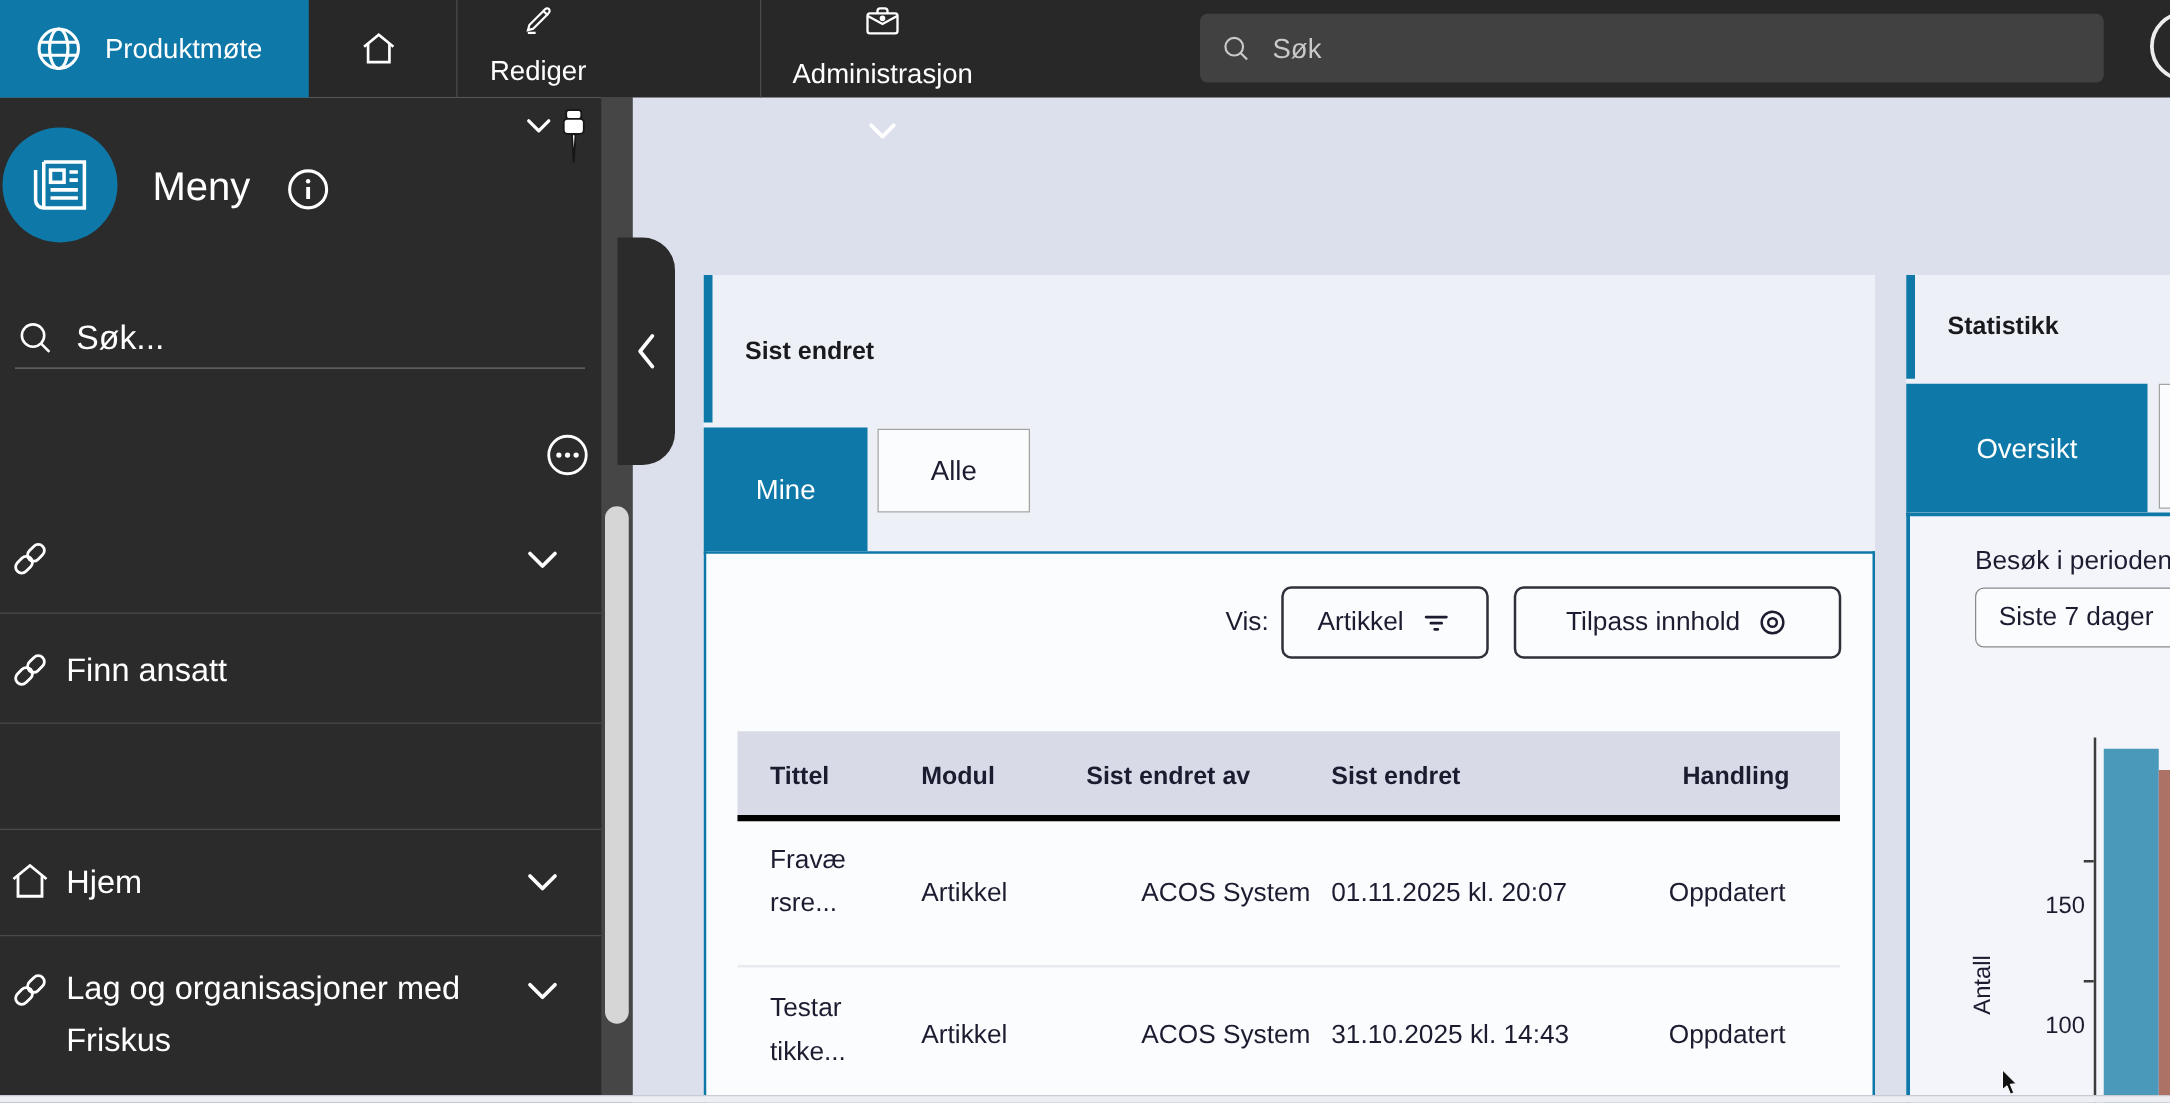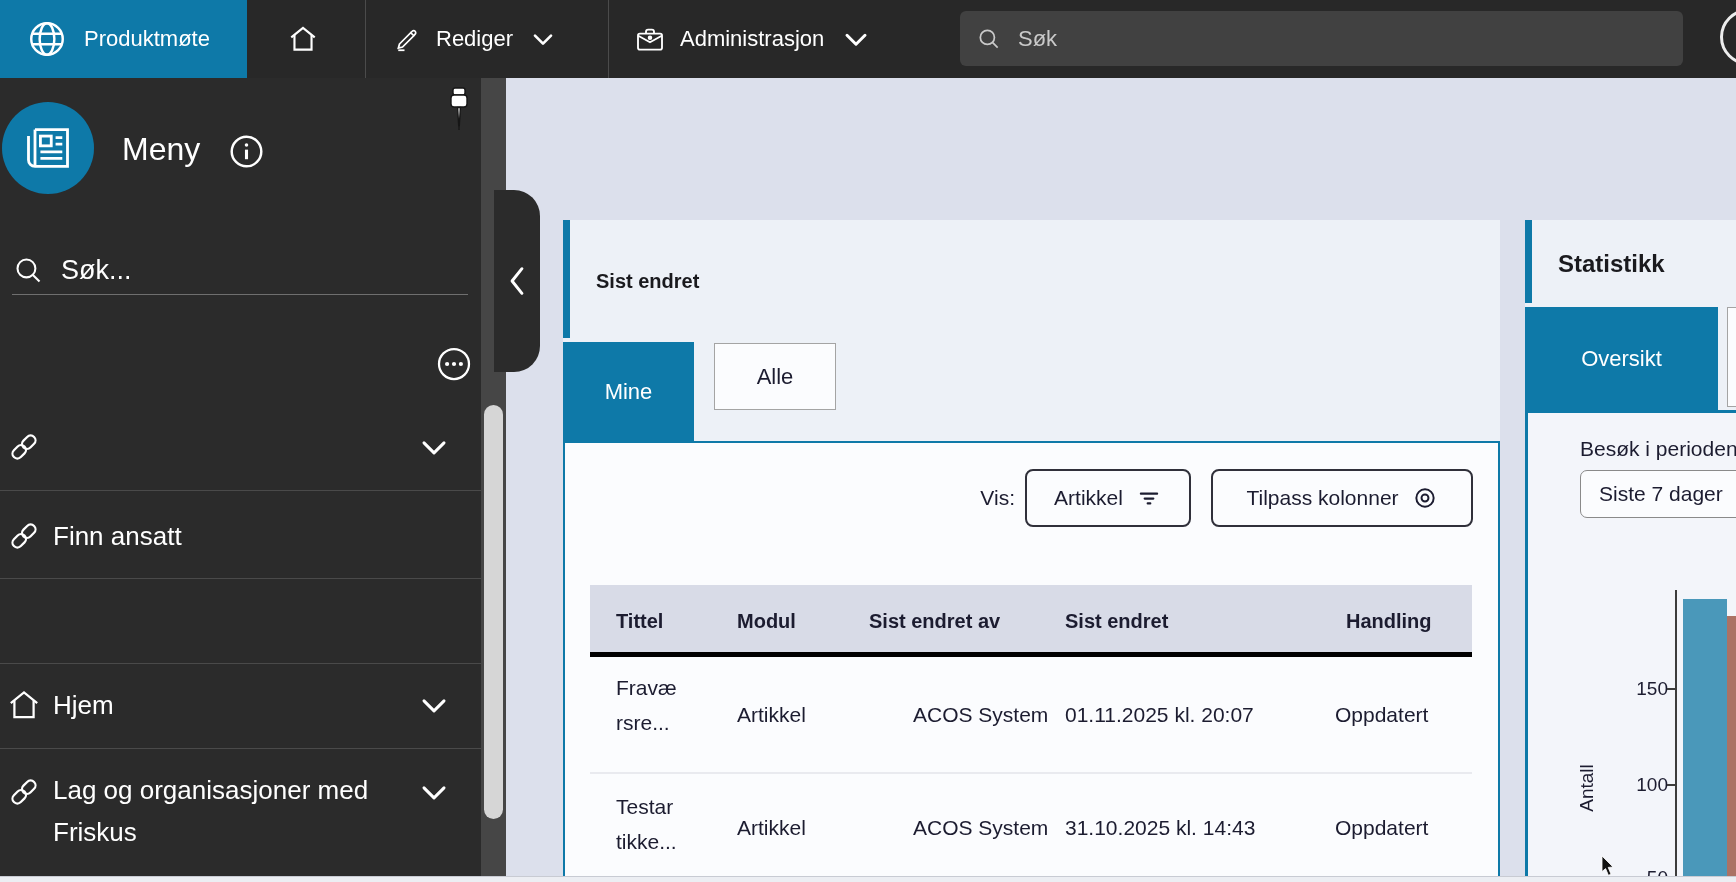--- a/index.html
+++ b/index.html
@@ -6,21 +6,21 @@
   .frame{position:relative;width:1736px;height:882px;overflow:hidden;background:#dce0ec;
          font-family:"Liberation Sans","DejaVu Sans",sans-serif;color:#1c1c30;}
   .abs{position:absolute;}
   svg{display:block;}
 
   
   .topbar{left:0;top:0;width:1736px;height:78px;background:#282828;z-index:30;}
   .brand{left:0;top:0;width:247px;height:78px;background:#0e79a8;display:flex;align-items:center;gap:16px;padding-left:26px;box-sizing:border-box;}
   .brand-label{color:#fff;font-size:22px;}
   .tb-sep{top:0;width:1px;height:78px;background:#4b4b4b;}
-  .tb-item{top:0;height:78px;display:flex;align-items:center;gap:14px;color:#fff;font-size:22px;cursor:pointer;}
+  .tb-item{top:0;height:78px;display:flex;align-items:center;gap:14px;color:#fff;font-size:22px;cursor:pointer;flex-direction:column;}
   .tb-search{left:960px;top:11px;width:723px;height:55px;background:#414141;border-radius:6px;display:flex;align-items:center;gap:14px;padding-left:16px;box-sizing:border-box;}
   .tb-search input{background:transparent;border:none;outline:none;color:#d4d4d4;font-size:22px;font-family:inherit;width:560px;}
   .tb-search input::placeholder{color:#c9c9c9;}
   .help-circle{left:1720px;top:9px;width:56px;height:56px;border:3px solid #ededed;border-radius:50%;box-sizing:border-box;}
 
   
   .sidebar{left:0;top:78px;width:506px;height:804px;background:#2b2b2b;z-index:20;}
   .sb-track{left:481px;top:78px;width:25px;height:798px;background:#464646;z-index:21;}
   .sb-thumb{left:484px;top:405px;width:19px;height:414px;background:#d6d6d6;border-radius:10px;z-index:26;}
   .avatar{left:2px;top:24px;width:92px;height:92px;border-radius:50%;background:#0e79a8;display:flex;align-items:center;justify-content:center;}
@@ -60,26 +60,26 @@
   .row2{top:333px;height:110px;}
   .cellm{top:0;line-height:115px;}
   .row2 .cellm{line-height:104px;}
   .title-link{top:13px;left:26px;line-height:35px;text-decoration:underline;cursor:pointer;display:block;}
   .c-modul{left:147px;} .c-av{left:279px;margin-left:44px;} .c-endret{left:475px;} .c-handling{left:745px;}
   .h-tittel{left:26px;} .h-modul{left:147px;} .h-av{left:279px;} .h-endret{left:475px;} .h-handling{left:756px;text-align:center;}
 
   
   .panel2{left:1525px;top:220px;width:211px;height:190px;background:#edf1f7;z-index:10;}
   .panel2-stripe{left:0;top:0;width:7px;height:83px;background:#0e79a8;}
-  .panel2-title{left:33px;top:30px;font-size:24px;font-weight:bold;color:#1a1a1e;}
+  .panel2-title{left:33px;top:30px;font-size:20px;font-weight:bold;color:#1a1a1e;}
   .statscard{left:1525px;top:410px;width:215px;height:472px;background:#f3f5fa;border-left:3px solid #0e79a8;border-top:3px solid #0e79a8;box-sizing:border-box;z-index:10;}
   .period-label{left:1580px;top:437px;font-size:21px;white-space:nowrap;z-index:11;}
   .period-select{left:1580px;top:470px;width:206px;height:48px;border:1px solid #8a8a8a;border-radius:7px;background:#fbfcfe;box-sizing:border-box;display:flex;align-items:center;padding-left:18px;font-size:21px;z-index:11;cursor:pointer;}
   .ylab{left:1558px;top:776px;width:60px;height:24px;text-align:center;font-size:19px;transform:rotate(-90deg);z-index:11;}
-  .ytick{width:50px;text-align:right;font-size:19px;z-index:11;}
+  .ytick{width:50px;text-align:right;font-size:19px;z-index:11;margin-top:36px;}
   .ytickmark{width:8px;height:2px;background:#3c3c3c;z-index:11;}
   .yaxis{left:1675px;top:590px;width:2px;height:292px;background:#3c3c3c;z-index:11;}
   .bar{z-index:10;}
 
   .bottomstrip{left:0;top:876px;width:1736px;height:6px;background:#eceef3;border-top:1px solid #c8cbd3;z-index:40;}
   .cursor{left:1601px;top:856px;z-index:100;}
 </style>
 </head>
 <body>
 
@@ -277,39 +277,39 @@
       </svg>
     </span>
   </div>
 
   <div class="abs panel1">
     <div class="abs panel1-stripe"></div>
     <div class="abs panel1-title">Sist endret</div>
     <div class="abs tab tab-active" style="left:0;top:122px;width:131px;height:99px;">
       <span>Mine</span>
     </div>
-    <div class="abs tab tab-idle" style="left:139px;top:123px;width:122px;height:67px;margin-left:12px;">
+    <div class="abs tab tab-idle" style="left:139px;top:123px;width:122px;height:67px;">
       <span>Alle</span>
     </div>
   </div>
 
   <div class="abs card2">
     <div class="abs vis-label">Vis:</div>
 
     <div class="abs btn btn-artikkel">
       <span>Artikkel</span>
       <span>
         <svg width="26" height="26" viewBox="0 0 24 24" fill="none" stroke="#1c1c30" stroke-width="2" stroke-linecap="round">
           <path d="M4.5 8 H19.5 M8 12.5 H16 M10.8 17 H13.2"></path>
         </svg>
       </span>
     </div>
 
     <div class="abs btn btn-tilpass">
-      <span>Tilpass kolonner</span>
+      <span>Tilpass innhold</span>
       <span>
         <svg width="26" height="26" viewBox="0 0 24 24" fill="none" stroke="#1c1c30" stroke-width="1.8">
           <circle cx="12" cy="12" r="8"></circle>
             <circle cx="12" cy="12" r="3.2"></circle>
         </svg>
       </span>
     </div>
 
     <div class="abs thead">
       <span class="h-tittel">Tittel</span>

